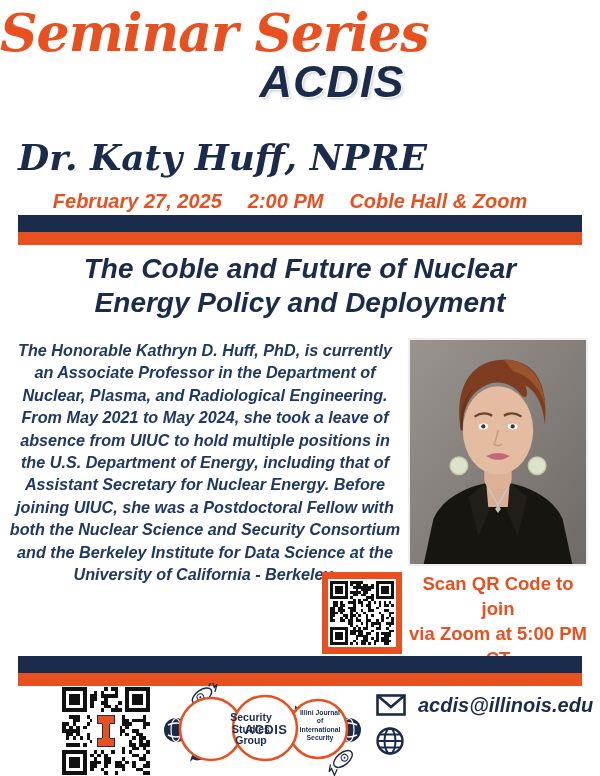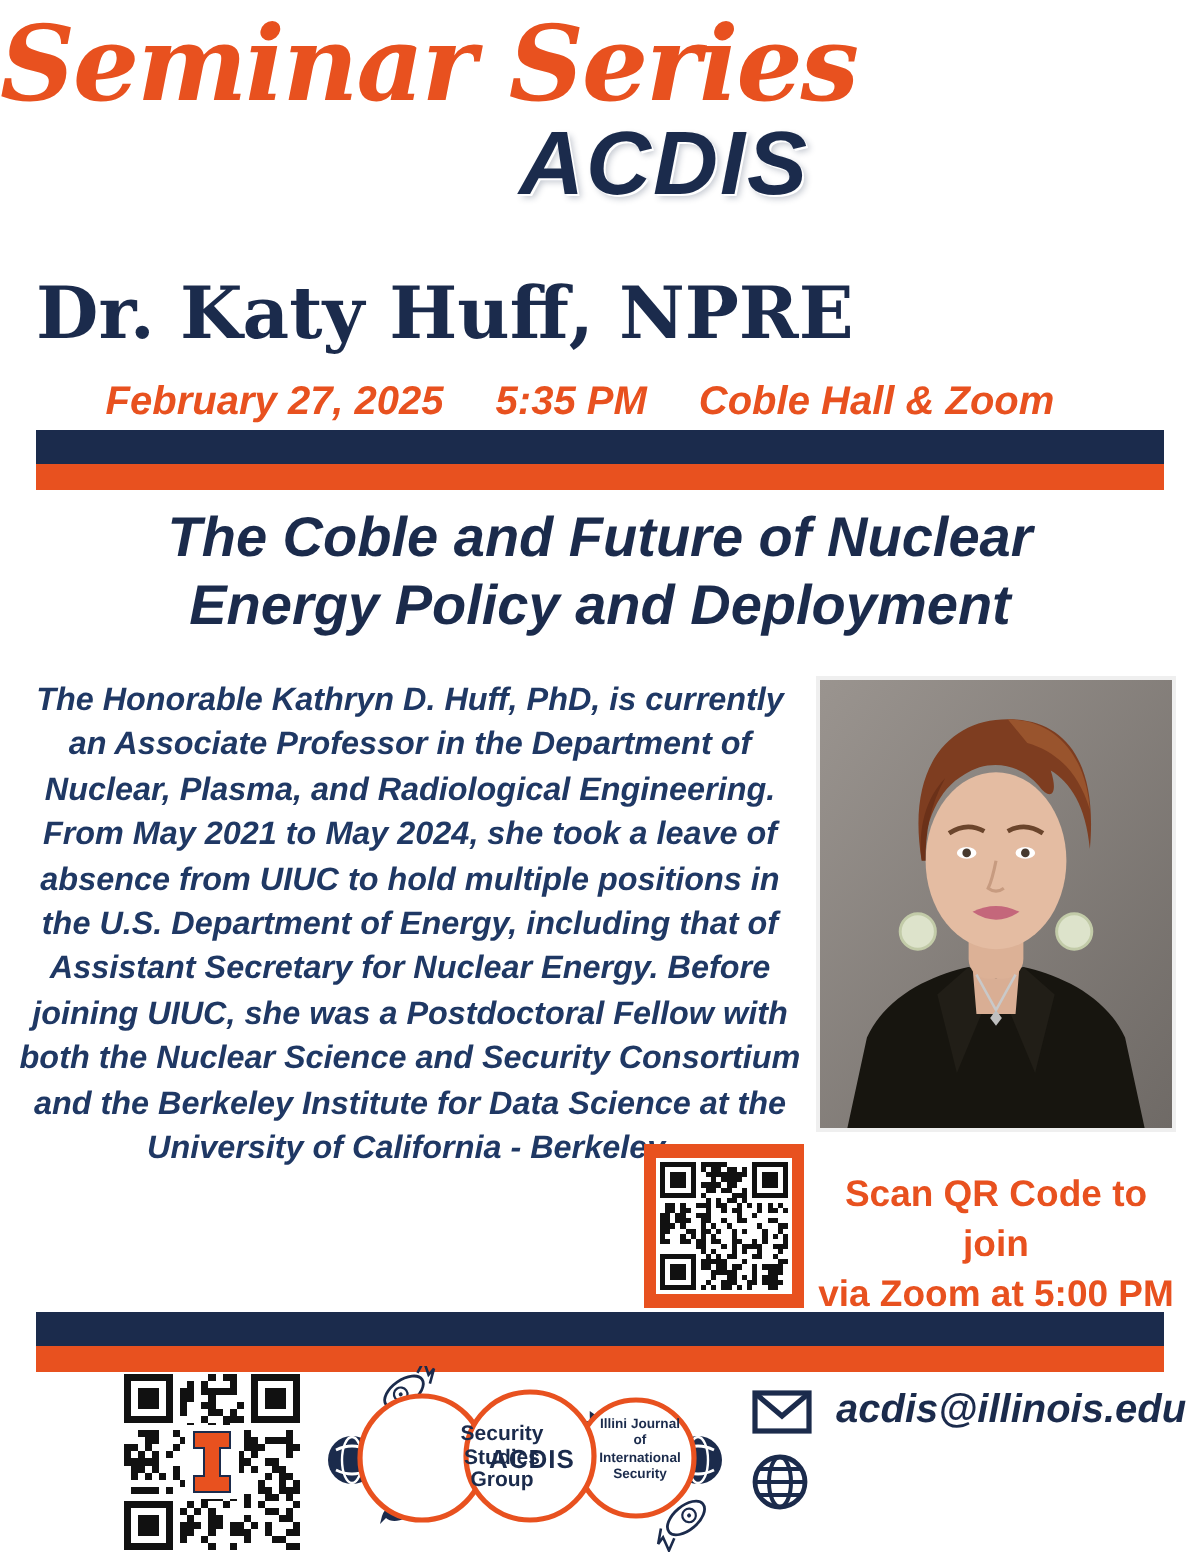--- a/index.html
+++ b/index.html
@@ -14,21 +14,21 @@
     font-size:52px;color:#E8511F;letter-spacing:-1px;white-space:nowrap;
   }
   .acdis-title{
     position:absolute;top:56px;left:50%;transform:translateX(calc(-50% + 32px));
     font-family:"Liberation Sans", sans-serif;font-style:italic;font-weight:700;
     font-size:45px;color:#1B2B4C;letter-spacing:1px;
     text-shadow:1px 1px 0 #fff,2px 2px 3px rgba(27,43,76,.25);
   }
   .speaker-name{
     position:absolute;top:136px;left:18px;
-    font-family:"DejaVu Serif", serif;font-weight:700;
+    font-family:"DejaVu Serif", serif;font-style:italic;font-weight:700;
     font-size:36px;color:#1B2B4C;white-space:nowrap;
   }
   .event-line{
     position:absolute;top:190px;left:0;width:580px;text-align:center;
     font-style:italic;font-weight:700;font-size:20px;color:#E8511F;white-space:nowrap;
   }
   .event-line span{margin:0 13px;}
   
   .bar{position:absolute;left:18px;width:564px;}
   .bar.navy{background:#1B2B4C;height:17px;}
@@ -48,55 +48,55 @@
     border:2px solid #efefef;box-sizing:border-box;background:#8B8683;
   }
   .photo-frame svg{display:block;width:100%;height:100%;}
   
   .qr-orange-box{
     position:absolute;top:572px;left:322px;width:80px;height:82px;background:#E8511F;
     display:flex;align-items:center;justify-content:center;
   }
   .qr-orange-box .qr-inner{width:64px;height:64px;background:#fff;padding:2px;}
   .scan-text{
-    position:absolute;top:585px;left:406px;width:184px;text-align:center;
+    position:absolute;top:572px;left:406px;width:184px;text-align:center;
     font-weight:700;font-size:18.5px;line-height:1.35;color:#E8511F;
   }
   
   .footer-qr{position:absolute;top:687px;left:62px;width:88px;height:88px;background:#fff;}
   .footer-qr svg{display:block;width:100%;height:100%;}
   .logo-wrap{position:absolute;top:683px;left:162px;width:200px;height:93px;}
   .logo-wrap svg{position:absolute;top:0;left:0;width:100%;height:100%;}
   .circle-label{
     position:absolute;color:#1B2B4C;font-weight:700;text-align:center;
   }
   .circle-label.c1{left:23px;top:29px;width:52px;font-size:10.5px;line-height:1.1;margin-left:40px;}
   .circle-label.c2{left:77px;top:39px;width:54px;font-size:13px;letter-spacing:.5px;}
   .circle-label.c3{left:134px;top:26px;width:48px;font-size:6.8px;line-height:1.25;}
-  .contact-row{position:absolute;display:flex;align-items:center;}
+  .contact-row{position:absolute;display:flex;}
   .contact-row.email{top:694px;left:376px;}
   .contact-row.web{top:726px;left:375px;}
   .contact-icon{flex:0 0 auto;color:#1B2B4C;}
   .contact-text{
     font-style:italic;font-weight:700;font-size:20px;color:#1B2B4C;margin-left:12px;white-space:nowrap;
   }
   .contact-row.web .contact-text{margin-left:14px;}
 </style>
 </head>
 <body>
 
 <div class="page">
 
   <div class="series-title">Seminar Series</div>
   <div class="acdis-title">ACDIS</div>
 
   <div class="speaker-name">Dr. Katy Huff, NPRE</div>
 
   <div class="event-line">
-    <span>February 27, 2025</span><span>5:35 PM</span><span>Coble Hall &amp; Zoom</span>
+    <span>February 27, 2025</span><span>2:00 PM</span><span>Coble Hall &amp; Zoom</span>
   </div>
 
   <div class="bar navy" style="top:215px"></div>
   <div class="bar orange" style="top:232px"></div>
 
   <div class="talk-title">
     <div>The Coble and Future of Nuclear</div>
     <div>Energy Policy and Deployment</div>
   </div>
 

